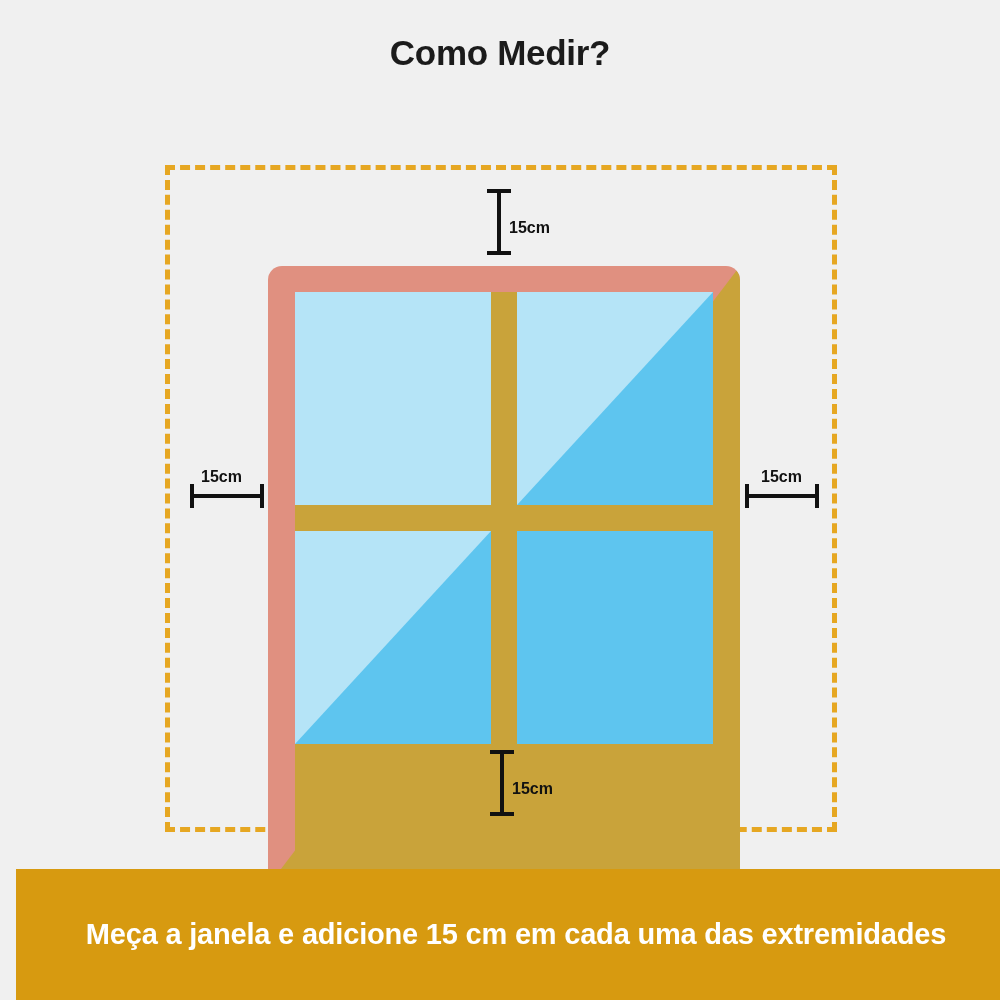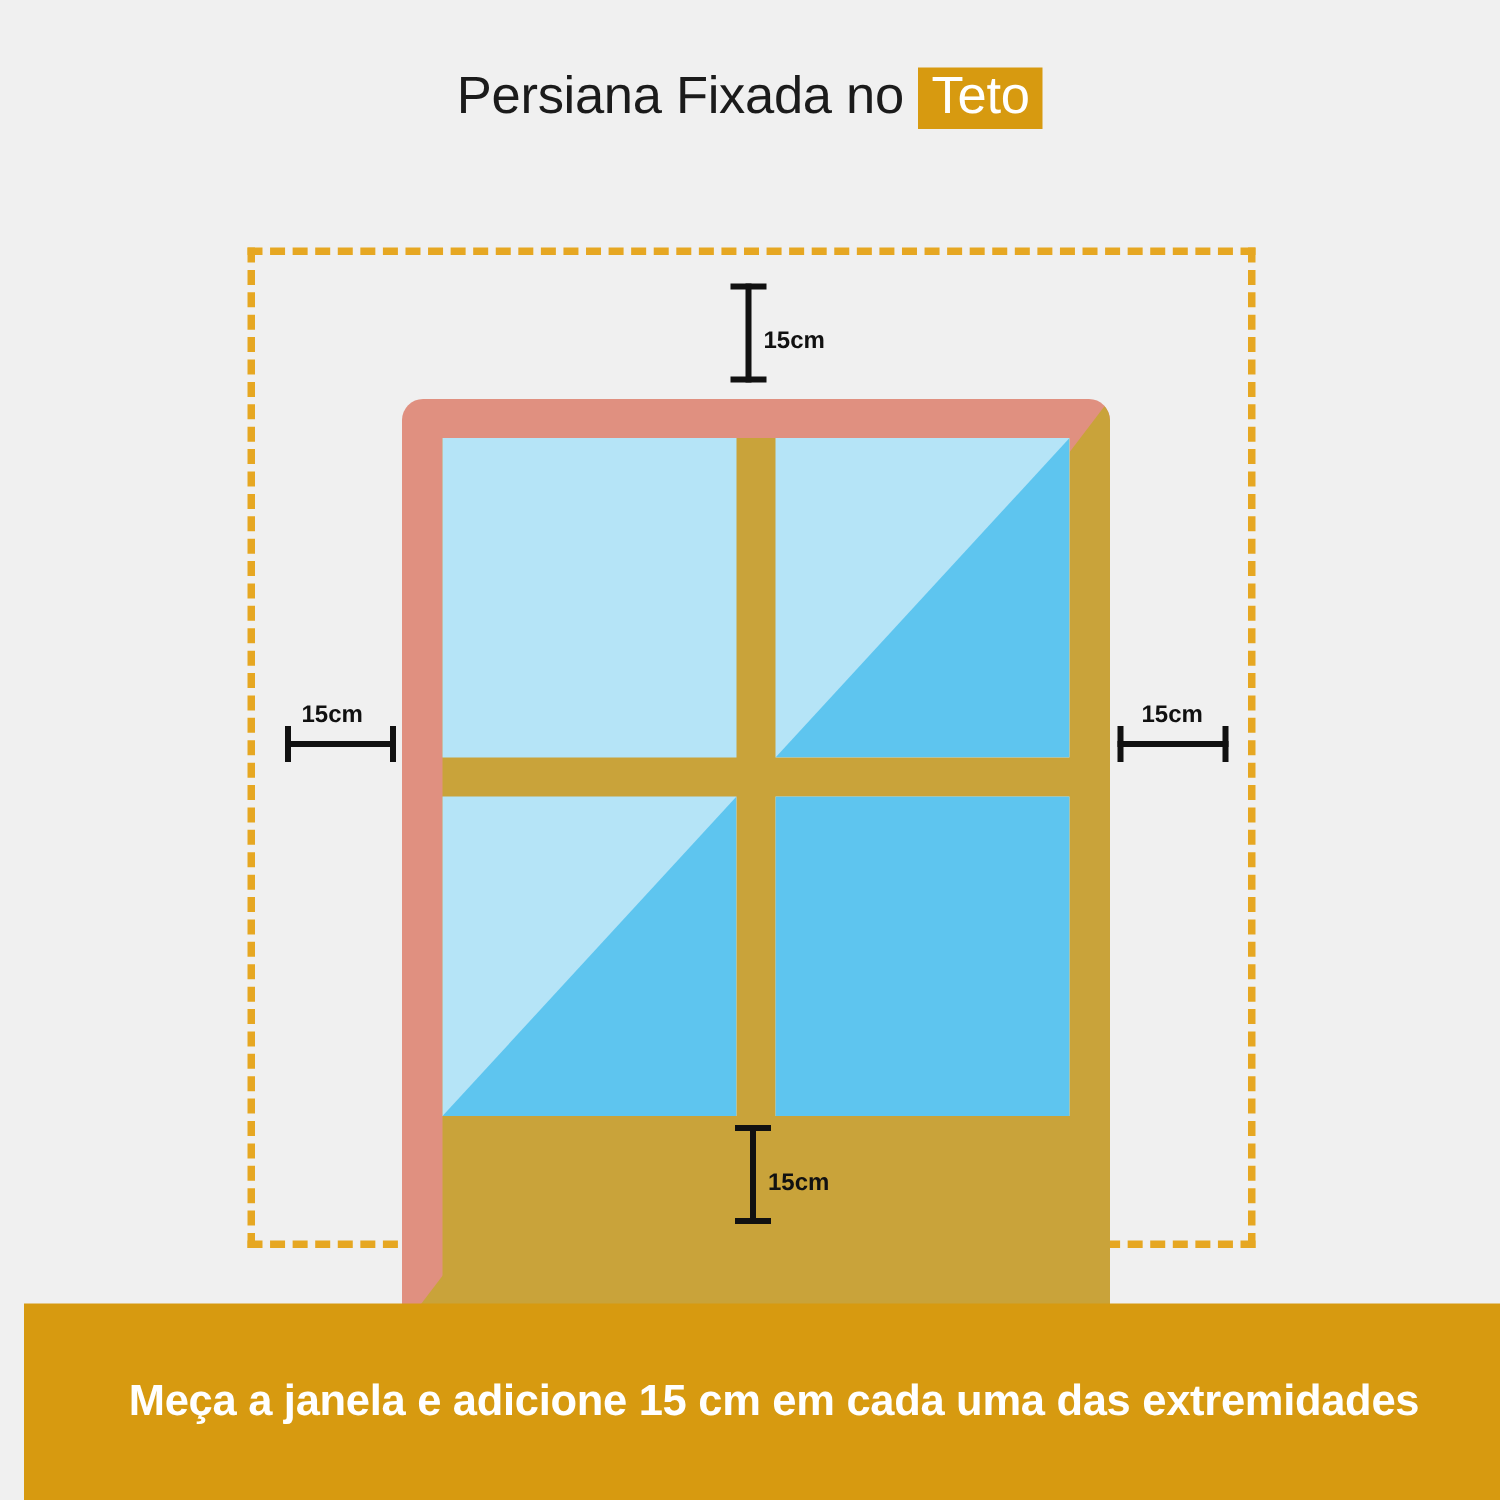--- a/index.html
+++ b/index.html
@@ -206,23 +206,21 @@
     font-size: 29px;
     font-weight: bold;
     line-height: 1.45;
     letter-spacing: -0.2px;
   }
 </style>
 </head>
 <body>
 
 <div class="header">
-  <div class="title-sub">
-    <span>Persiana Fixada no </span><span class="title-highlight">Teto</span>
-  </div>
+  <h1 class="title-main">Como Medir?</h1>
 </div>
 
 <div class="diagram">
 
   <div class="dashed-box"></div>
 
   <div class="window-wrap">
     <div class="window-frame">
       <div class="window-frame-gold"></div>
       <div class="window-inner">

